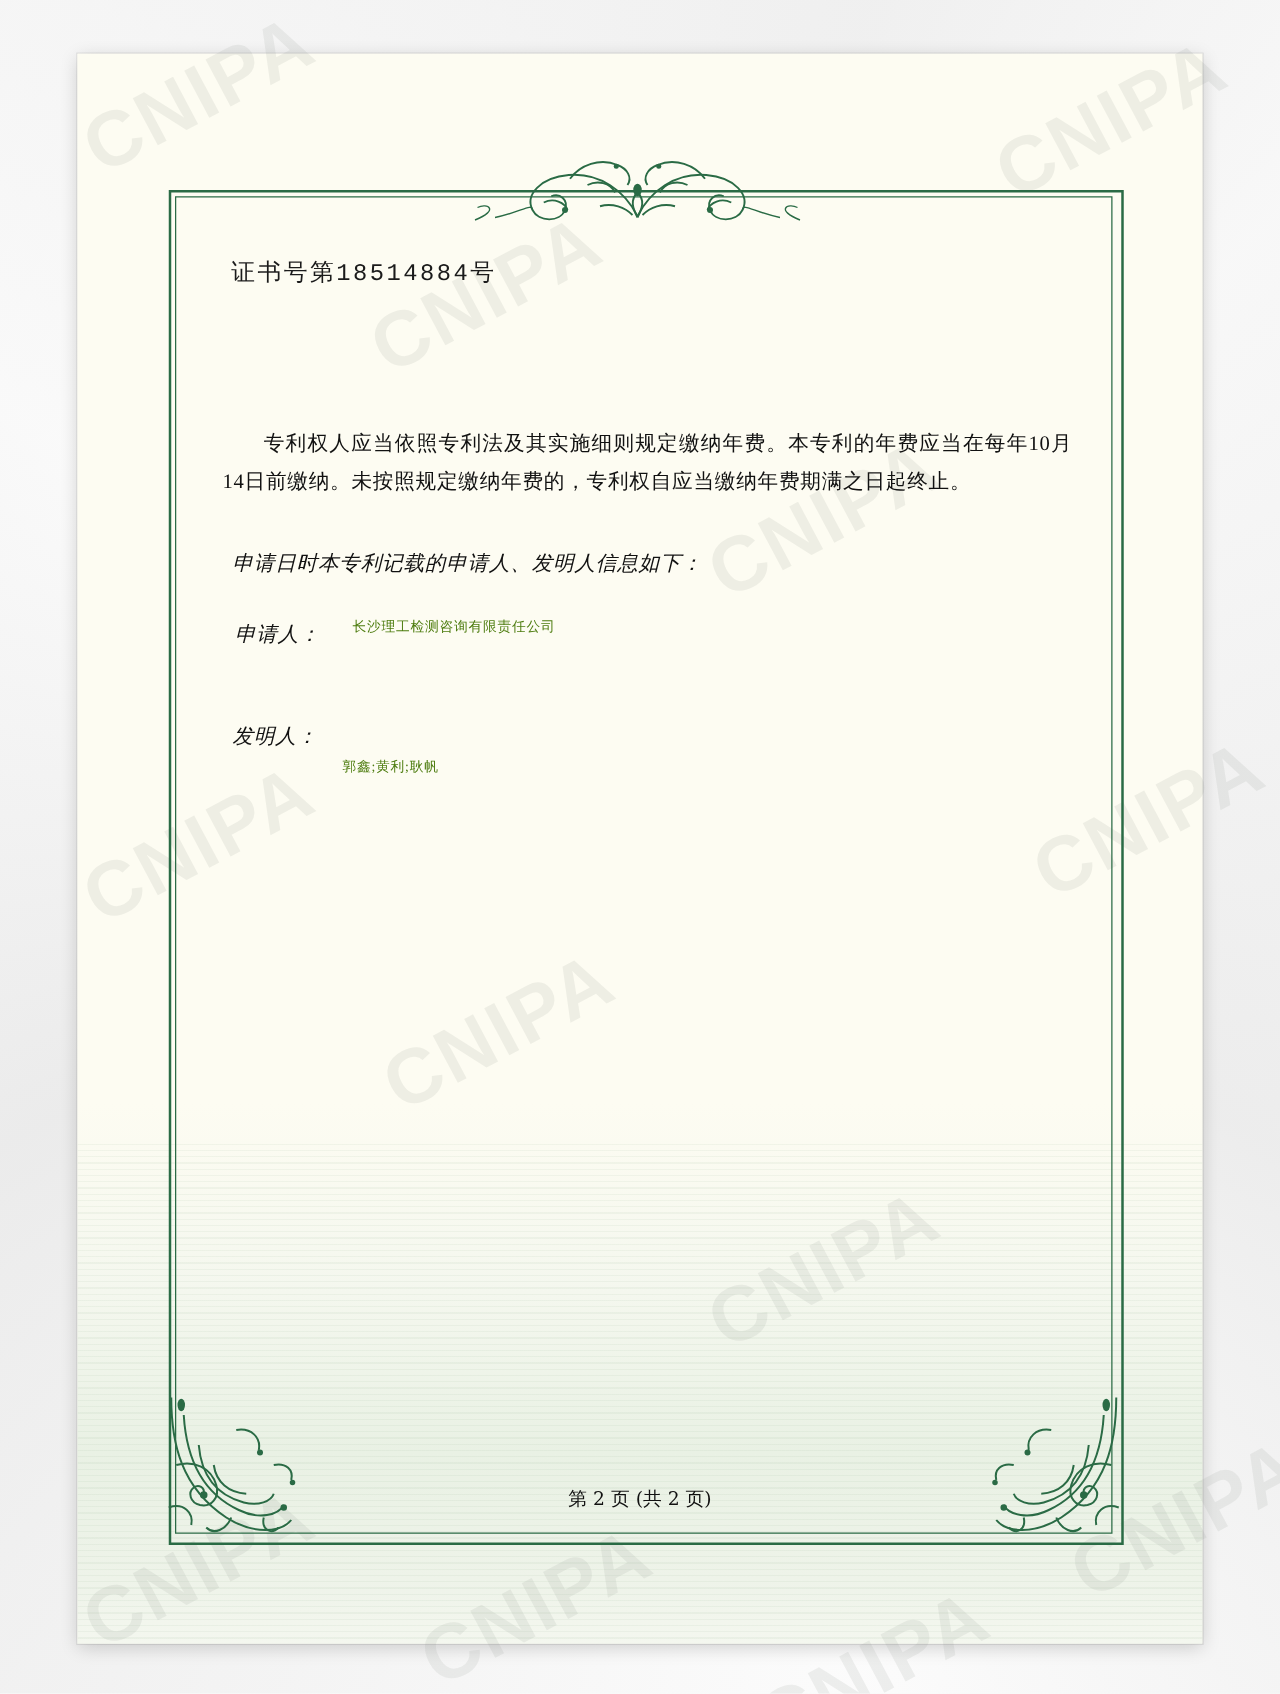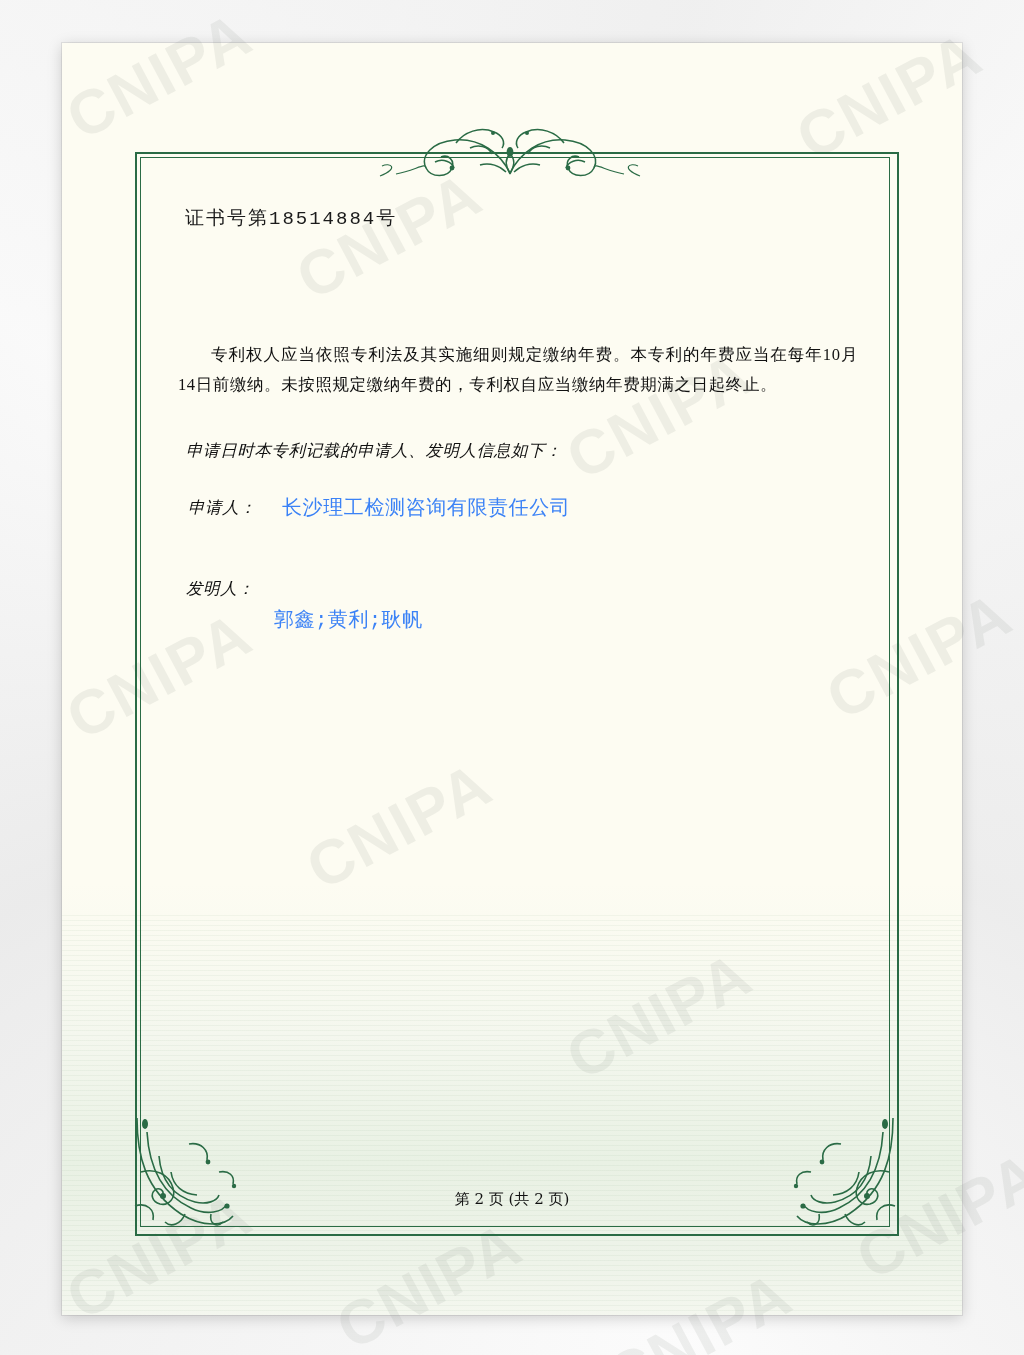--- a/index.html
+++ b/index.html
@@ -142,24 +142,24 @@
   .block-label {
     position: absolute;
     font-size: 16.5px;
     color: #111;
     letter-spacing: .6px;
     font-family: "DejaVu Serif", "Liberation Serif", serif;
     font-style: italic;
   }
   .block-value {
     position: absolute;
-    font-size: 20px;
-    color: #3b82f6;
+    font-size: 11px;
+    color: #4d7c0f;
     letter-spacing: .6px;
-    font-family: Liberation Mono, monospace;
+    font-family: Liberation Serif, serif;
   }
   .lbl-info     { left: 186px; top: 440px; }
   .lbl-applicant{ left: 188px; top: 468px; margin-top: 29px; }
   .val-applicant{ left: 282px; top: 494px; }
   .lbl-inventor { left: 186px; top: 578px; }
   .val-inventor { left: 274px; top: 606px; }
 
   .page-footer {
     position: absolute;
     left: 0; right: 0;

